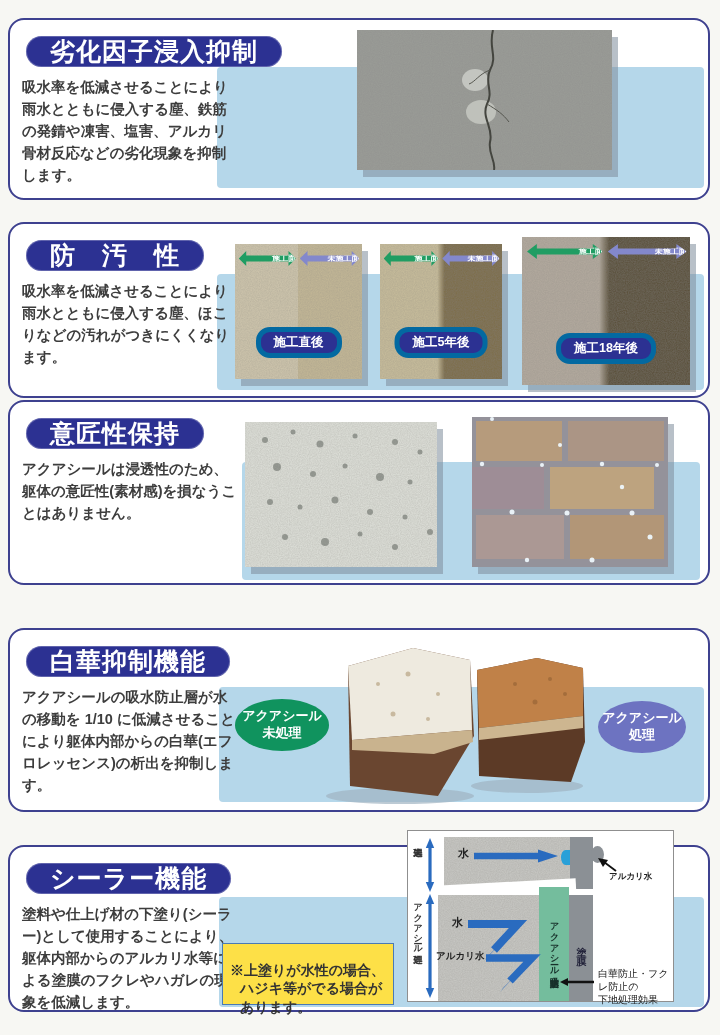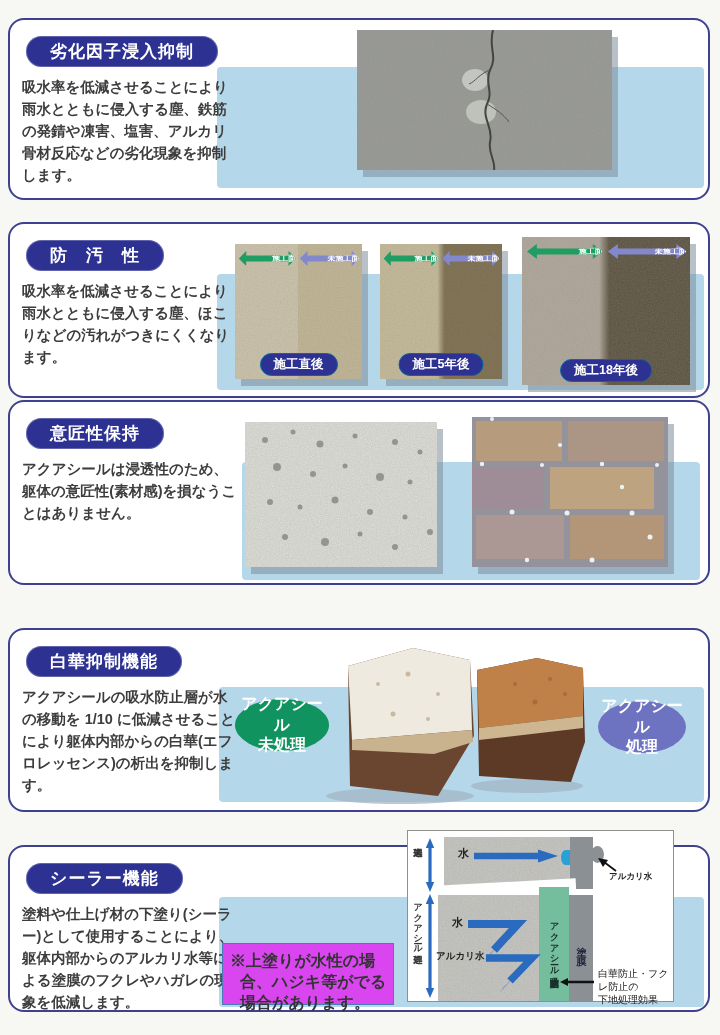--- a/index.html
+++ b/index.html
@@ -3,47 +3,47 @@
 <meta charset="utf-8">
 <style>
   html,body{margin:0;padding:0}
   .page{position:relative;width:720px;height:1035px;background:#f7f7f3;font-family:"Liberation Sans",sans-serif;overflow:hidden}
   .card{position:absolute;left:8px;width:702px;background:#fff;border:2px solid #3e418f;border-radius:16px;box-sizing:border-box}
   .c1{top:18px;height:182px}
   .c2{top:222px;height:176px}
   .c3{top:400px;height:185px}
   .c4{top:628px;height:184px}
   .c5{top:845px;height:167px}
-  .pill{position:absolute;left:16px;top:16px;height:31px;background:#2c3192;border-radius:17px;color:#fff;font-weight:bold;font-size:17px;line-height:31px;padding:0 24px;letter-spacing:1px;white-space:nowrap;box-shadow:inset 0 0 0 1px rgba(255,255,255,.25)}
+  .pill{position:absolute;left:16px;top:16px;height:31px;background:#2c3192;border-radius:17px;color:#fff;font-weight:bold;font-size:25px;line-height:31px;padding:0 24px;letter-spacing:1px;white-space:nowrap;box-shadow:inset 0 0 0 1px rgba(255,255,255,.25)}
   .bodytext{position:absolute;left:12px;top:56px;width:216px;margin:0;font-size:14.5px;font-weight:bold;color:#3d3d3d;line-height:1.52}
   .band{position:absolute;background:#b5d7ea;border-radius:4px}
   .band1{left:207px;top:47px;right:4px;height:121px}
   .band2{left:207px;top:50px;right:4px;height:116px}
   .band3{left:232px;top:60px;right:8px;height:118px}
   .band4{left:209px;top:57px;right:4px;height:115px}
   .band5{left:209px;top:50px;right:4px;height:110px}
   .photo{position:absolute;overflow:hidden;box-shadow:6px 7px 0 rgba(125,140,155,.55)}
   .tex{position:absolute;inset:0;filter:url(#grainF)}
   .ovl{position:absolute;inset:0;width:100%;height:100%}
   .ph1{left:347px;top:10px;width:255px;height:140px}
   .ph2a{left:225px;top:20px;width:127px;height:135px}
   .ph2b{left:370px;top:20px;width:122px;height:135px}
   .ph2c{left:512px;top:13px;width:168px;height:148px}
   .ph3a{left:235px;top:20px;width:192px;height:145px}
   .ph3b{left:462px;top:15px;width:196px;height:150px}
   .ribbon{position:absolute;top:7px;height:15px;color:#fff;font-size:8px;font-weight:bold;text-align:right;line-height:15px;clip-path:polygon(0 50%,13% 0,13% 30%,87% 30%,87% 0,100% 50%,87% 100%,87% 70%,13% 70%,13% 100%)}
   .rib-g{left:3%;width:45%;background:#209d63}
   .rib-p{left:51%;width:47%;background:#8388cc}
-  .cap{position:absolute;bottom:3px;left:50%;transform:translateX(-50%);background:#2c3192;border:1px solid #0369a1;color:#fff;font-size:12.5px;font-weight:bold;padding:2px 13px;border-radius:14px;white-space:nowrap}
-  .oval{position:absolute;border-radius:50%;color:#fff;font-weight:bold;font-size:16px;text-align:center;display:flex;flex-direction:column;justify-content:center;line-height:1.3}
+  .cap{position:absolute;bottom:21px;left:50%;transform:translateX(-50%);background:#2c3192;border:5px solid #0369a1;color:#fff;font-size:12.5px;font-weight:bold;padding:2px 13px;border-radius:14px;white-space:nowrap}
+  .oval{position:absolute;border-radius:50%;color:#fff;font-weight:bold;font-size:13px;text-align:center;display:flex;flex-direction:column;justify-content:center;line-height:1.3}
   .oval-g{left:225px;top:69px;width:94px;height:52px;background:#10935e}
   .oval-p{left:588px;top:71px;width:88px;height:52px;background:#6d73c1}
   .brickL{position:absolute;left:308px;top:14px;width:162px;height:162px}
   .brickR{position:absolute;left:455px;top:24px;width:126px;height:140px}
-  .note{position:absolute;left:212px;top:96px;width:172px;height:62px;background:#d946ef;border:1px solid #4a7ab5;box-sizing:border-box;padding:6px 6px 5px 7px;font-size:16px;font-weight:bold;color:#333;line-height:1.32}
+  .note{position:absolute;left:212px;top:96px;width:172px;height:62px;background:#fde047;border:1px solid #4a7ab5;box-sizing:border-box;padding:17px 6px 5px 7px;font-size:14px;font-weight:bold;color:#333;line-height:1.32}
   .note p{margin:0;padding-left:10px}
   .note p.first{text-indent:-10px}
   .diagram{position:absolute;left:397px;top:-17px;width:267px;height:172px;background:#fff;border:1px solid #8f8f8f;box-sizing:border-box}
   .vtext{writing-mode:vertical-rl;text-orientation:upright}
   .d-lab1{position:absolute;left:3px;top:10px;height:46px;font-size:9px;font-weight:bold;color:#333}
   .d-lab2{position:absolute;left:3px;top:66px;height:102px;font-size:9px;font-weight:bold;color:#333}
   .d-va1{position:absolute;left:16px;top:6px}
   .d-va2{position:absolute;left:16px;top:62px}
   .d-conc-t{position:absolute;left:36px;top:6px;width:126px;height:50px}
   .d-band-t{position:absolute;left:162px;top:6px;width:23px;height:52px;background:#8b9095}

